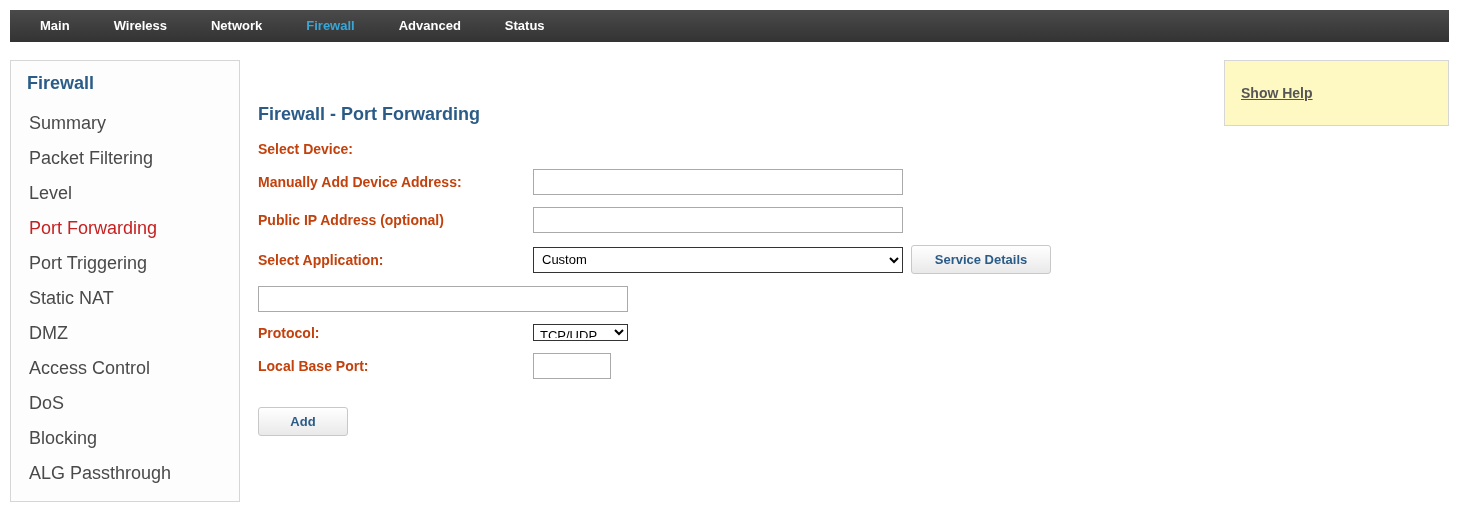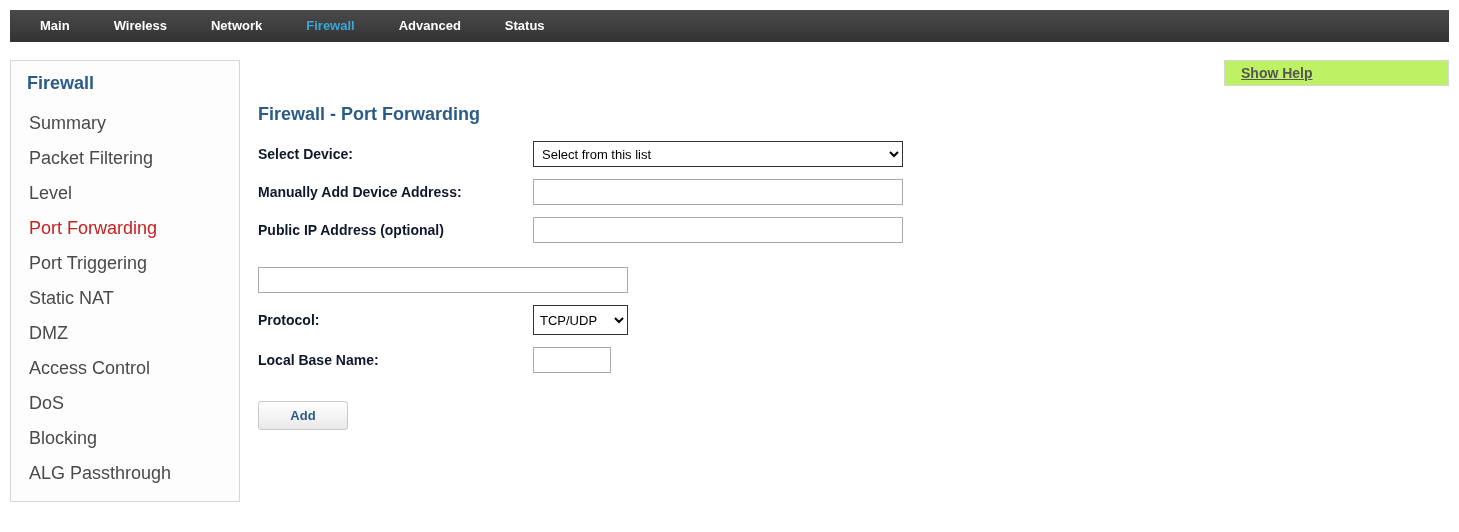--- a/index.html
+++ b/index.html
@@ -78,40 +78,40 @@
       margin-bottom: 16px;
     }
     .form-row {
       display: flex;
       align-items: center;
       margin-bottom: 12px;
     }
     .form-label {
       width: 275px;
       font-weight: bold;
-      color: #0f172a;
+      color: #c2410c;
       font-size: 14px;
       flex: 0 0 auto;
     }
     .form-field {
       display: flex;
       align-items: center;
       gap: 8px;
     }
     select.wide, input.wide {
       width: 370px;
       height: 26px;
       border: 1px solid #333;
       background: #fff;
       font-size: 13px;
       padding: 2px 4px;
     }
     select.narrow {
       width: 95px;
-      height: 30px;
+      height: 17px;
       border: 1px solid #333;
       background: #fff;
       font-size: 13px;
       padding: 2px 2px;
     }
     input.small {
       width: 78px;
       height: 26px;
       border: 1px solid #aaa;
       background: #fff;
@@ -140,22 +140,22 @@
     }
     .btn-service {
        min-width: 140px;
     }
     .add-row {
       margin-top: 28px;
     }
     .helpbox {
       width: 225px;
       border: 1px solid #d6d6d6;
-      background: #bef264;
-      padding: 4px 16px;
+      background: #fef9c3;
+      padding: 24px 16px;
       flex: 0 0 auto;
     }
     .helpbox a {
       color: #555;
       font-weight: bold;
       font-size: 14px;
       text-decoration: underline;
       cursor: pointer;
     }
   </style>
@@ -188,62 +188,64 @@
       <div class="sidebar-item">DoS</div>
       <div class="sidebar-item">Blocking</div>
       <div class="sidebar-item">ALG Passthrough</div>
     </div>
 
     <div class="main">
       <div class="page-title">Firewall - Port Forwarding</div>
 
       <div class="form-row">
         <div class="form-label">Select Device:</div>
+      </div>
+
+      <div class="form-row">
+        <div class="form-label">Manually Add Device Address:</div>
+        <div class="form-field">
+          <input type="text" class="wide" value="" style="">
+        </div>
+      </div>
+
+      <div class="form-row">
+        <div class="form-label">Public IP Address (optional)</div>
+        <div class="form-field">
+          <input type="text" class="wide" value="" style="">
+        </div>
+      </div>
+
+      <div class="form-row">
+        <div class="form-label">Select Application:</div>
         <div class="form-field">
           <select class="wide">
-            <option>Select from this list</option>
+            <option>Custom</option>
           </select>
-        </div>
-      </div>
-
-      <div class="form-row">
-        <div class="form-label">Manually Add Device Address:</div>
-        <div class="form-field">
-          <input type="text" class="wide" value="" style="">
-        </div>
-      </div>
-
-      <div class="form-row">
-        <div class="form-label">Public IP Address (optional)</div>
-        <div class="form-field">
-          <input type="text" class="wide" value="" style="">
-        </div>
-      </div>
-
-      <div class="form-row">
+          <button class="btn btn-service">Service Details</button>
+        </div>
       </div>
 
       <div class="form-row">
         <div class="form-field">
           <input type="text" class="wide" value="" style="">
         </div>
       </div>
 
       <div class="form-row">
         <div class="form-label">Protocol:</div>
         <div class="form-field">
           <select class="narrow">
             <option>TCP/UDP</option>
           </select>
         </div>
       </div>
 
 
       <div class="form-row">
-        <div class="form-label">Local Base Name:</div>
+        <div class="form-label">Local Base Port:</div>
         <div class="form-field">
           <input type="text" class="small" value="" style="">
         </div>
       </div>
 
       <div class="add-row">
         <button class="btn">Add</button>
       </div>
     </div>
 

